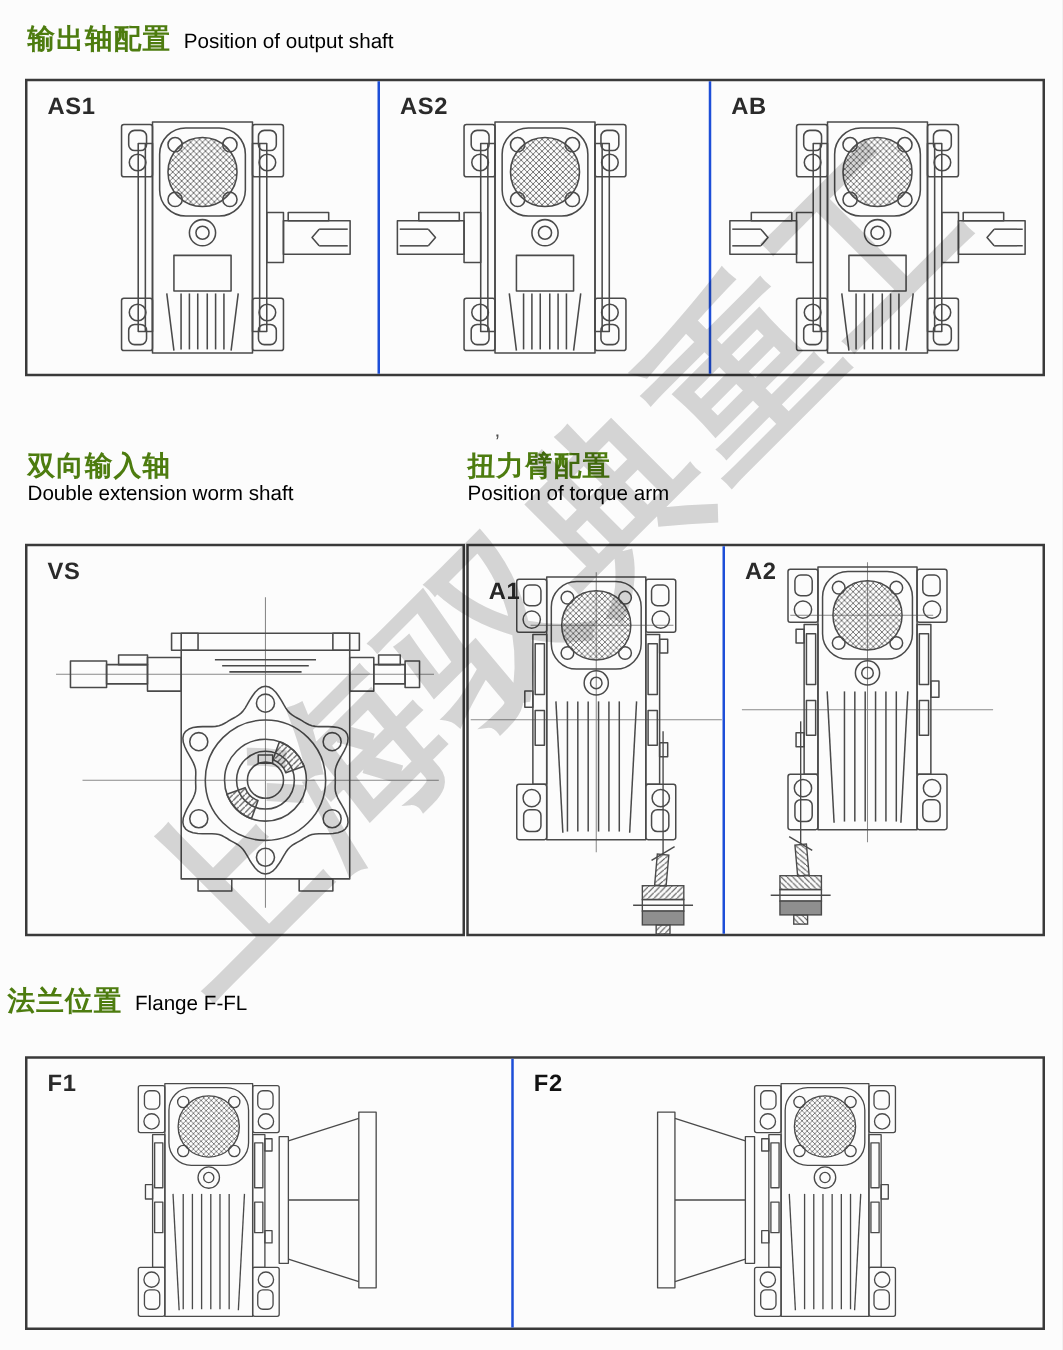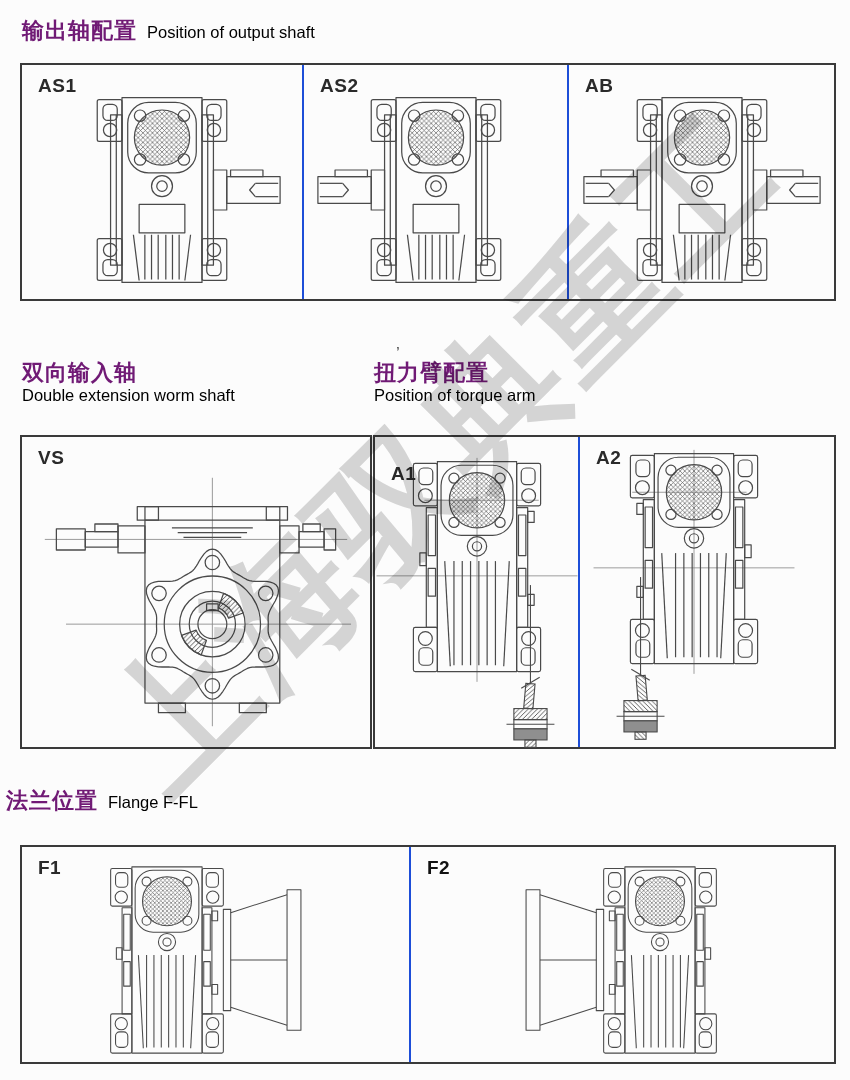--- a/index.html
+++ b/index.html
@@ -1,19 +1,19 @@
 <!DOCTYPE html>
 <html><head>
 <meta charset="utf-8">
 <style>
   html,body{margin:0;padding:0;background:#e9e9e9;}
   #page{position:relative;width:850px;height:1080px;background:#fcfcfc;overflow:hidden;
         font-family:"Liberation Sans","DejaVu Sans",sans-serif;color:#1d1d1d;}
   .hdr-inline{position:absolute;display:flex;align-items:baseline;gap:10px;white-space:nowrap;}
-  .hdr-zh{font-size:22px;font-weight:700;color:#701a75;letter-spacing:1px;}
+  .hdr-zh{font-size:22px;font-weight:700;color:#4d7c0f;letter-spacing:1px;}
   .hdr-en{font-size:16.5px;font-weight:400;color:#000000;}
   .hdr-block{position:absolute;white-space:nowrap;}
   .hdr-block .hdr-zh{display:block;line-height:1.15;}
   .hdr-block .hdr-en{display:block;line-height:1.3;}
   .panel{position:absolute;border:2px solid #3a3a3a;display:flex;flex-direction:row;background:transparent;z-index:1;}
   .cell{position:relative;flex:0 0 auto;display:flex;align-items:center;justify-content:center;}
   .cell + .cell{border-left:2px solid #1d4ed8;}
   .cell-label{position:absolute;top:10px;left:16px;font-size:19px;font-weight:700;color:#2a2a2a;letter-spacing:.5px;z-index:2;}
   .cell-label.bold{font-weight:800;color:#111;}
   .drawing{display:block;}

